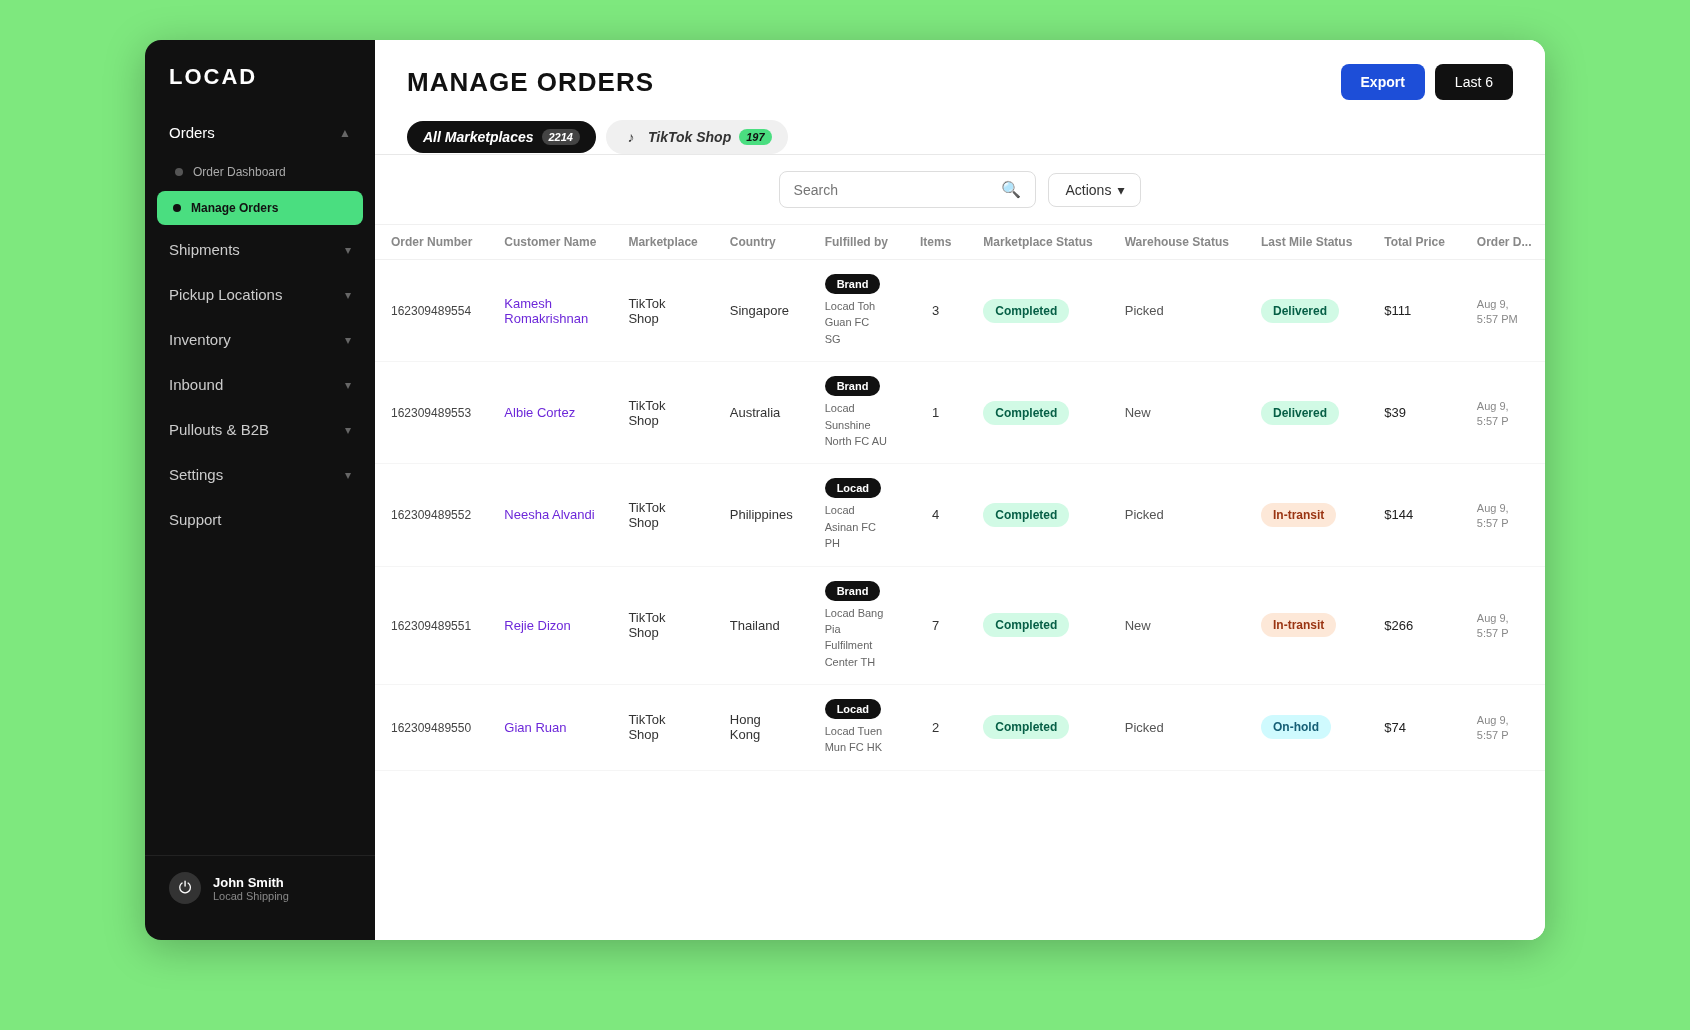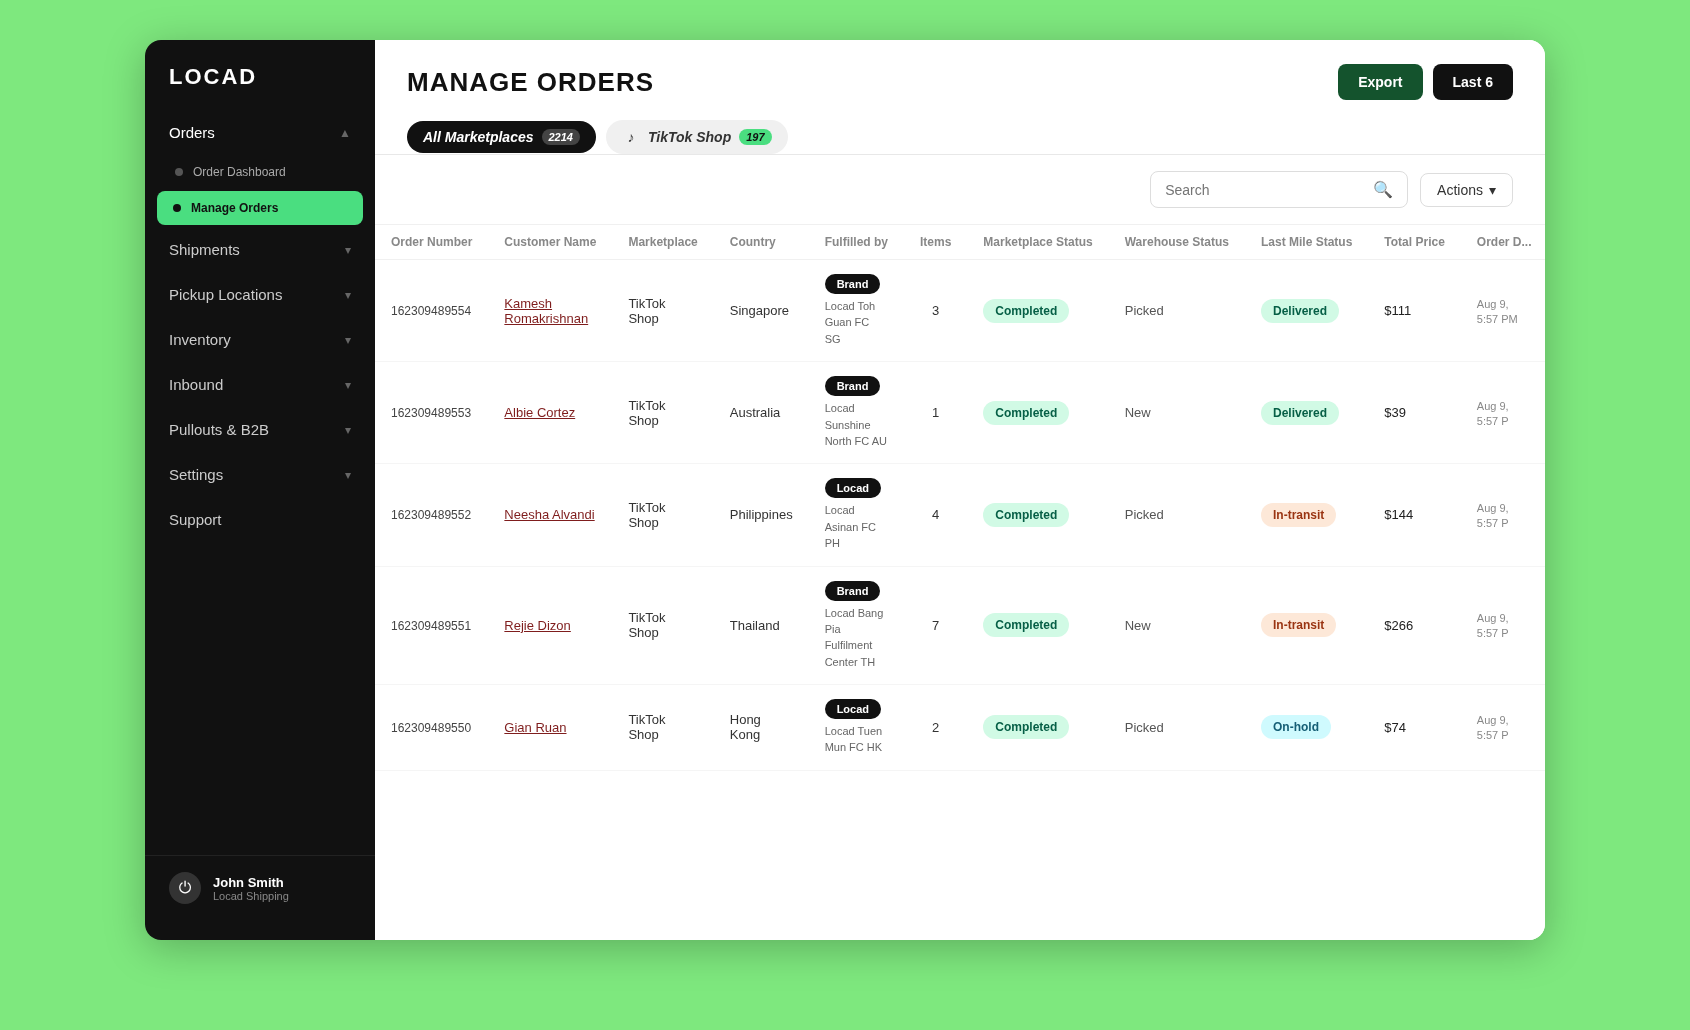--- a/index.html
+++ b/index.html
@@ -125,37 +125,37 @@
       color: #111;
       letter-spacing: 1px;
       text-transform: uppercase;
     }
     .header-actions {
       display: flex;
       gap: 10px;
       align-items: center;
     }
     .btn-export {
-      background: #14532d;
+      background: #1d4ed8;
       color: #fff;
       border: none;
       padding: 10px 20px;
       border-radius: 8px;
       font-size: 14px;
       font-weight: 600;
       cursor: pointer;
     }
     .btn-last {
       background: #111;
       color: #fff;
       border: none;
       padding: 10px 20px;
       border-radius: 8px;
       font-size: 14px;
-      font-weight: 700;
+      font-weight: 400;
       cursor: pointer;
     }
     .marketplace-tabs {
       display: flex;
       gap: 10px;
       align-items: center;
       padding-bottom: 0;
     }
     .tab-pill {
       display: flex;
@@ -201,21 +201,21 @@
     
     .table-area {
       flex: 1;
       background: #fff;
       overflow: auto;
       padding: 0;
     }
     .table-toolbar {
       display: flex;
       align-items: center;
-      justify-content: flex-end;
+      justify-content: center;
       padding: 16px 32px;
       gap: 12px;
       border-bottom: 1px solid #f0f0f0;
     }
     .search-box {
       display: flex;
       align-items: center;
       border: 1px solid #ddd;
       border-radius: 8px;
       padding: 8px 14px;
@@ -264,21 +264,21 @@
     }
     .orders-table th.center { text-align: center; }
     .orders-table td {
       padding: 14px 16px;
       font-size: 13px;
       color: #333;
       vertical-align: middle;
       border-bottom: 1px solid #f5f5f5;
     }
     .order-num { font-size: 12px; color: #444; font-weight: 500; }
-    .customer-name { font-weight: 500; color: #7f1d1d; font-size: 13px; text-decoration: underline; }
+    .customer-name { font-weight: 500; color: #6d28d9; font-size: 13px; }
     .marketplace-name { font-size: 13px; color: #333; }
     .country-name { font-size: 13px; color: #333; }
 
     .fulfilled-badge {
       display: inline-block;
       padding: 4px 12px;
       border-radius: 20px;
       font-size: 11px;
       font-weight: 700;
       color: #fff;

